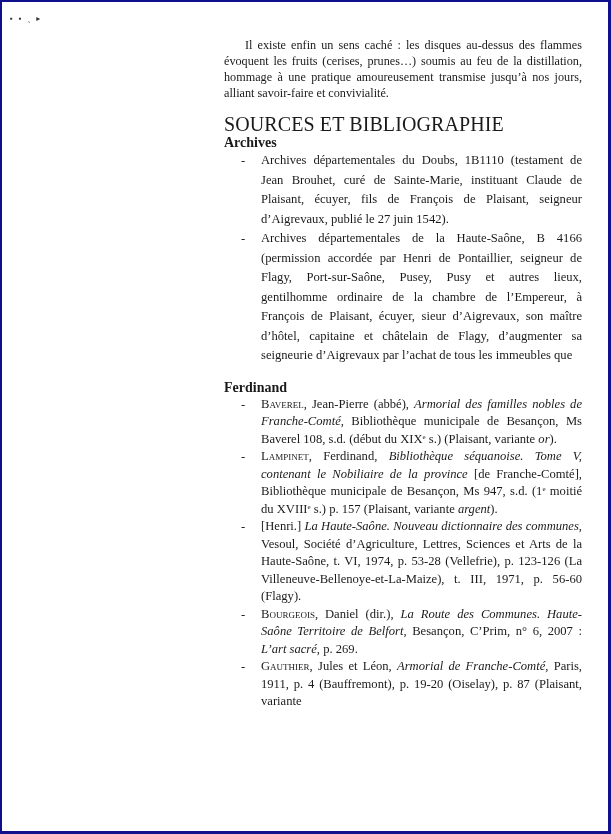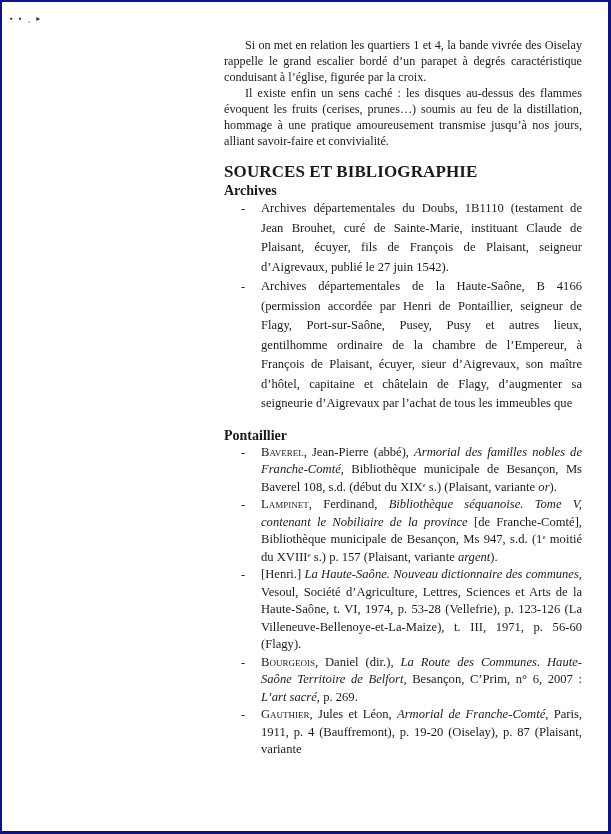--- a/index.html
+++ b/index.html
@@ -7,51 +7,50 @@
     width: 611px; height: 834px; background: #ffffff; position: relative; overflow: hidden;
     font-family: "Liberation Serif", "DejaVu Serif", serif; color: #1a1a1a;
   }
   .frame {
     position: absolute; left: 0; top: 0; width: 611px; height: 834px;
     box-sizing: border-box; border: 2px solid #10108c; border-right-width: 3px; border-bottom-width: 3px;
   }
   .marks { position: absolute; left: 10px; top: 14px; font-size: 8px; color: #333; letter-spacing: 2px; }
   .content { position: absolute; left: 224px; top: 37px; width: 358px; font-size: 12.2px; line-height: 16px; }
   .para { text-align: justify; text-indent: 21px; margin: 0; }
-  h1 { font-size: 17px; font-weight: bold; margin: 13px 0 0 0; line-height: 20px; letter-spacing: 0.1px; }
+  h1 { font-size: 20px; font-weight: normal; margin: 13px 0 0 0; line-height: 20px; letter-spacing: 0.1px; }
   h2 { font-size: 14px; font-weight: bold; margin: 0; line-height: 17px; }
   h2.gap { margin-top: 13px; }
   ul { list-style: none; margin: 0; padding: 0; }
   li { position: relative; padding-left: 37px; text-align: justify; line-height: 19.5px; font-size: 12.6px; }
   li.compact { line-height: 17.5px; }
   li .dash { position: absolute; left: 17px; top: 0; }
   .sc { font-variant: small-caps; margin-top: 42px; }
   i { font-style: italic; }
   .cont { margin-top: 11px; text-align: justify; line-height: 18.5px; font-size: 12.6px; }
   sup { font-size: 7px; vertical-align: 4px; line-height: 0; }
 </style>
 </head>
 <body>
 
 <div class="frame"></div>
 <div class="marks">▪ ▪ ˏ   ▸</div>
 
 <div class="content">
-  <p class="para">Si on met en relation les quartiers 1 et 4, la bande vivrée des Oiselay rappelle le grand escalier bordé d’un parapet à degrés caractéristique conduisant à l’église, figurée par la croix.</p>
   <p class="para">Il existe enfin un sens caché : les disques au-dessus des flammes évoquent les fruits (cerises, prunes…) soumis au feu de la distillation, hommage à une pratique amoureusement transmise jusqu’à nos jours, alliant savoir-faire et convivialité.</p>
 
   <h1>SOURCES ET BIBLIOGRAPHIE</h1>
 
   <h2>Archives</h2>
   <ul>
     <li><span class="dash">-</span><span>Archives départementales du Doubs, 1B1110 (testament de Jean Brouhet, curé de Sainte-Marie, instituant Claude de Plaisant, écuyer, fils de François de Plaisant, seigneur d’Aigrevaux, publié le 27 juin 1542).</span></li>
     <li><span class="dash">-</span><span>Archives départementales de la Haute-Saône, B 4166 (permission accordée par Henri de Pontaillier, seigneur de Flagy, Port-sur-Saône, Pusey, Pusy et autres lieux, gentilhomme ordinaire de la chambre de l’Empereur, à François de Plaisant, écuyer, sieur d’Aigrevaux, son maître d’hôtel, capitaine et châtelain de Flagy, d’augmenter sa seigneurie d’Aigrevaux par l’achat de tous les immeubles que</span></li>
   </ul>
 
-  <h2 class="gap">Pontaillier</h2>
+  <h2 class="gap">Ferdinand</h2>
   <ul>
     <li class="compact"><span class="dash">-</span><span class="sc">Baverel</span><span>, Jean-Pierre (abbé), </span><i>Armorial des familles nobles de Franche-Comté</i><span>, Bibliothèque municipale de Besançon, Ms Baverel 108, s.d. (début du XIX</span><sup>e</sup><span> s.) (Plaisant, variante </span><i>or</i><span>).</span></li>
     <li class="compact"><span class="dash">-</span><span class="sc">Lampinet</span><span>, Ferdinand, </span><i>Bibliothèque séquanoise. Tome V, contenant le Nobiliaire de la province</i><span> [de Franche-Comté], Bibliothèque municipale de Besançon, Ms 947, s.d. (1</span><sup>e</sup><span> moitié du XVIII</span><sup>e</sup><span> s.) p. 157 (Plaisant, variante </span><i>argent</i><span>).</span></li>
   </ul>
 
   <ul>
     <li class="compact"><span class="dash">-</span><span>[Henri.] </span><i>La Haute-Saône. Nouveau dictionnaire des communes</i><span>, Vesoul, Société d’Agriculture, Lettres, Sciences et Arts de la Haute-Saône, t. VI, 1974, p. 53-28 (Vellefrie), p. 123-126 (La Villeneuve-Bellenoye-et-La-Maize), t. III, 1971, p. 56-60 (Flagy).</span></li>
     <li class="compact"><span class="dash">-</span><span class="sc">Bourgeois</span><span>, Daniel (dir.), </span><i>La Route des Communes. Haute-Saône Territoire de Belfort</i><span>, Besançon, C’Prim, n° 6, 2007 : </span><i>L’art sacré</i><span>, p. 269.</span></li>
     <li class="compact"><span class="dash">-</span><span class="sc">Gauthier</span><span>, Jules et Léon, </span><i>Armorial de Franche-Comté</i><span>, Paris, 1911, p. 4 (Bauffremont), p. 19-20 (Oiselay), p. 87 (Plaisant, variante </span></li>
   </ul>

